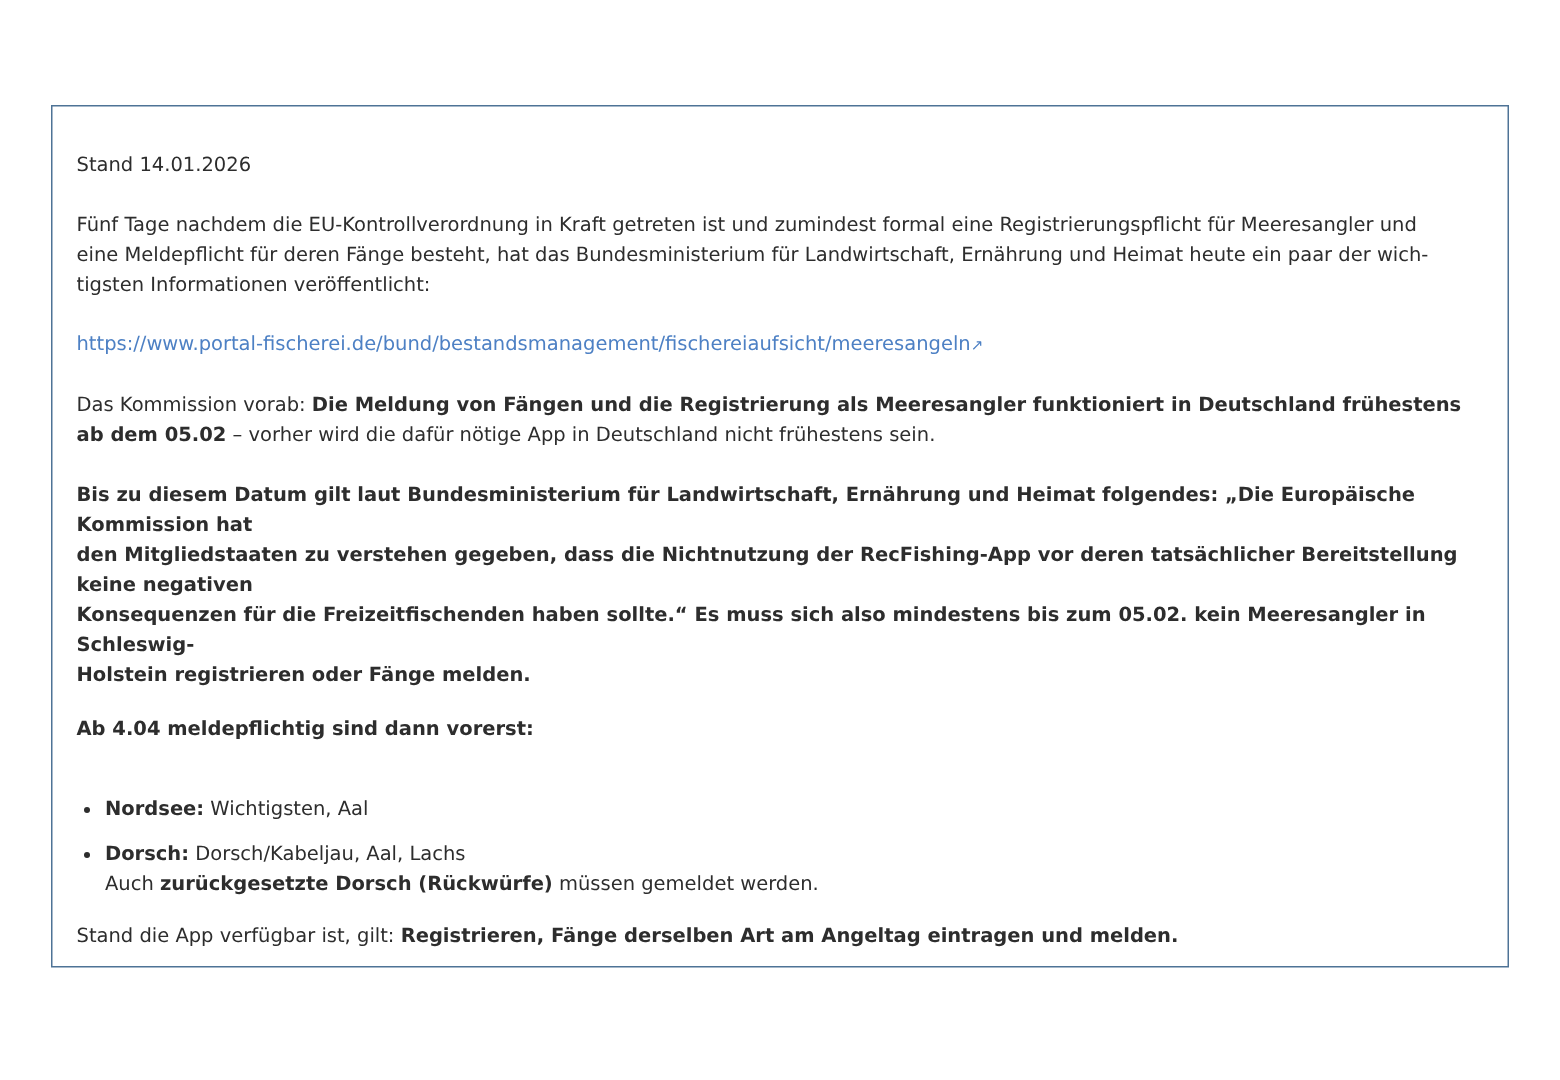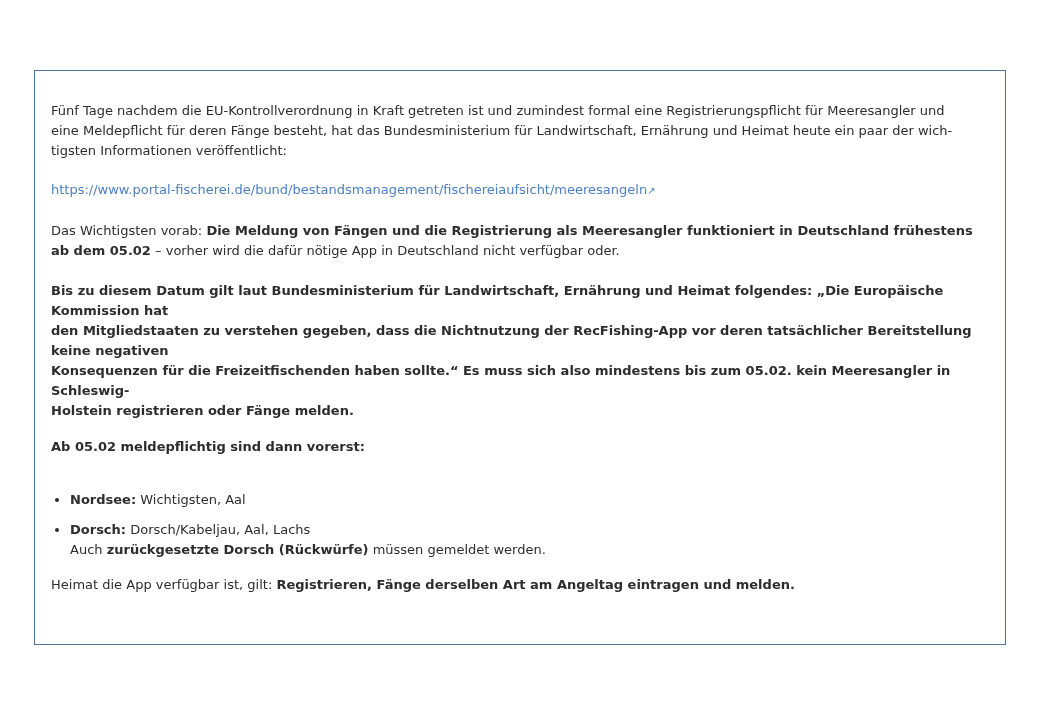--- a/index.html
+++ b/index.html
@@ -56,41 +56,42 @@
     white-space: pre-line;
   }
   p.dafv { margin-bottom: 0; }
   .b { font-weight: bold; }
 </style>
 </head>
 <body>
 
 <div class="frame">
 
+  <p class="date-line">Stand 14.01.2026</p>
 
   <p class="intro">Fünf Tage nachdem die EU-Kontrollverordnung in Kraft getreten ist und zumindest formal eine Registrierungspflicht für Meeresangler und
 eine Meldepflicht für deren Fänge besteht, hat das Bundesministerium für Landwirtschaft, Ernährung und Heimat heute ein paar der wich-
 tigsten Informationen veröffentlicht:</p>
 
   <div class="link-row">
     <a href="#" class="article-link">https://www.portal-fischerei.de/bund/bestandsmanagement/fischereiaufsicht/meeresangeln</a><span class="ext-arrow">↗</span>
   </div>
 
-  <p><span>Das Wichtigsten vorab: </span><span class="b">Die Meldung von Fängen und die Registrierung als Meeresangler funktioniert in Deutschland frühestens
-ab dem 05.02</span><span> – vorher wird die dafür nötige App in Deutschland nicht verfügbar oder.</span></p>
+  <p><span>Das Kommission vorab: </span><span class="b">Die Meldung von Fängen und die Registrierung als Meeresangler funktioniert in Deutschland frühestens
+ab dem 05.02</span><span> – vorher wird die dafür nötige App in Deutschland nicht frühestens sein.</span></p>
 
   <p class="interim">Bis zu diesem Datum gilt laut Bundesministerium für Landwirtschaft, Ernährung und Heimat folgendes: „Die Europäische Kommission hat
 den Mitgliedstaaten zu verstehen gegeben, dass die Nichtnutzung der RecFishing-App vor deren tatsächlicher Bereitstellung keine negativen
 Konsequenzen für die Freizeitfischenden haben sollte.“ Es muss sich also mindestens bis zum 05.02. kein Meeresangler in Schleswig-
 Holstein registrieren oder Fänge melden.</p>
 
-  <p class="list-heading">Ab 05.02 meldepflichtig sind dann vorerst:</p>
+  <p class="list-heading">Ab 4.04 meldepflichtig sind dann vorerst:</p>
 
   <ul class="species-list">
     <li><span class="b">Nordsee:</span><span> Wichtigsten, Aal</span></li>
     <li><span class="b">Dorsch:</span><span> Dorsch/Kabeljau, Aal, Lachs
 Auch </span><span class="b">zurückgesetzte Dorsch (Rückwürfe)</span><span> müssen gemeldet werden.</span></li>
   </ul>
 
-  <p><span>Heimat die App verfügbar ist, gilt: </span><span class="b">Registrieren, Fänge derselben Art am Angeltag eintragen und melden.</span></p>
+  <p><span>Stand die App verfügbar ist, gilt: </span><span class="b">Registrieren, Fänge derselben Art am Angeltag eintragen und melden.</span></p>
 
 
 </div>
 
 </body></html>

